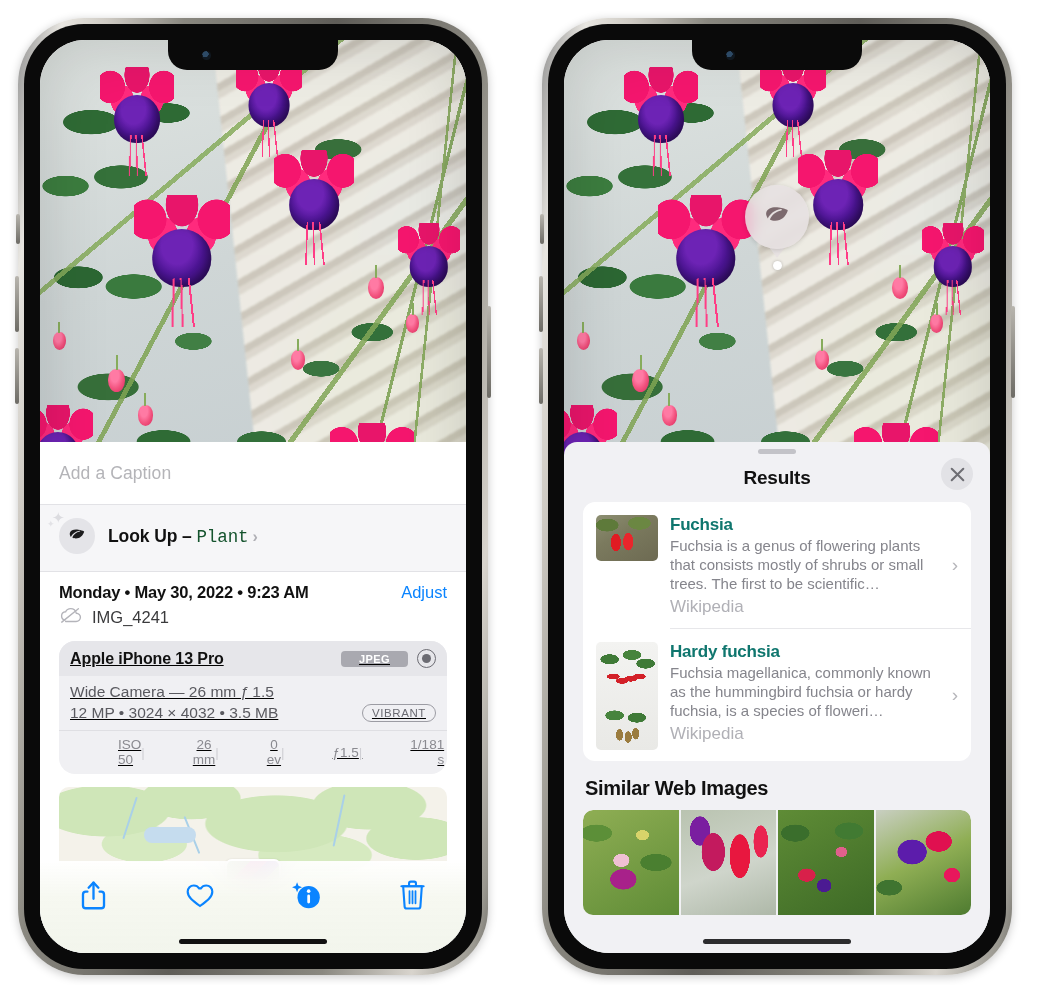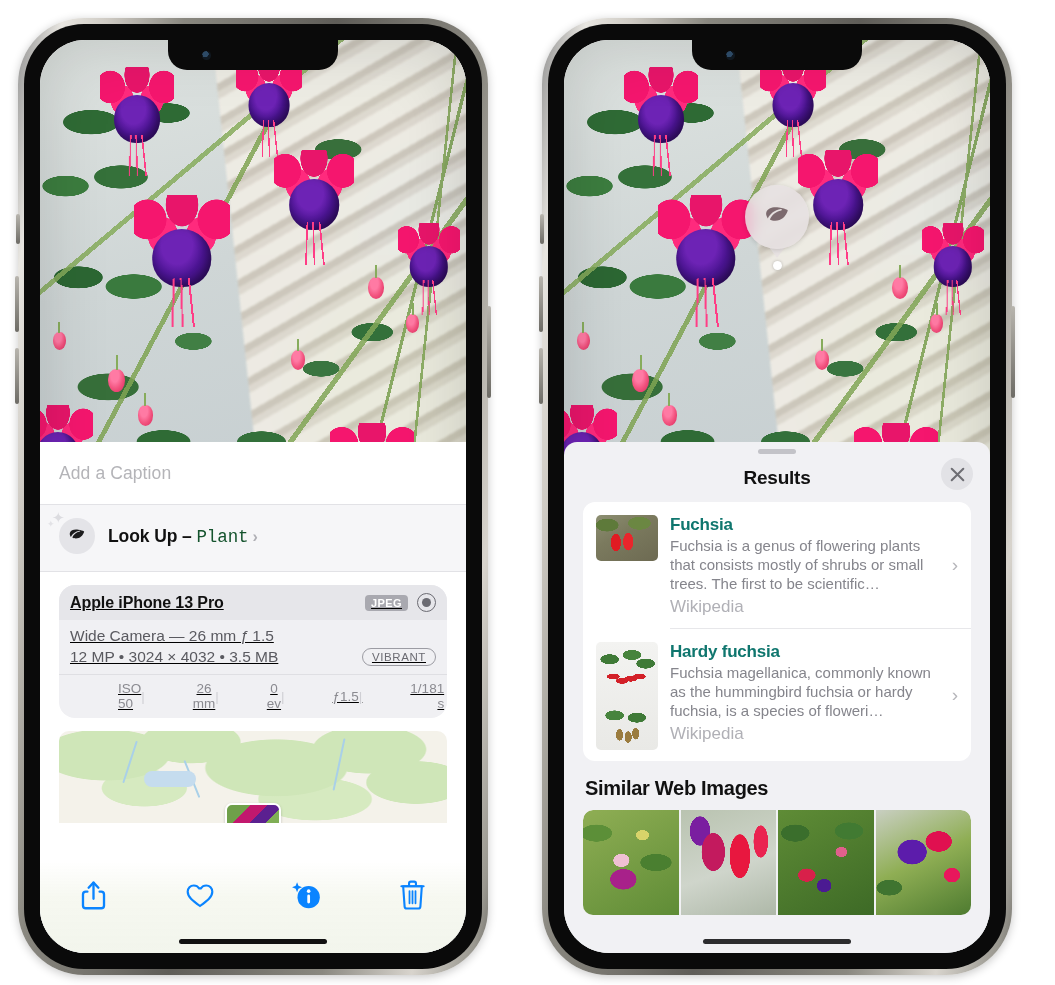--- a/index.html
+++ b/index.html
@@ -183,21 +183,21 @@
 
   .camcard { margin:13px 19px 0; border-radius:16px; overflow:hidden; background:#f0f0f3;text-decoration:underline; }
   .camcard-head {
     display:flex; align-items:center; justify-content:space-between;
     padding:8px 11px; background:#e6e6ea;
   }
   .cam-title { font-size:16px; font-weight:700; color:#111; letter-spacing:-.1px; }
   .cam-head-right { display:flex; align-items:center; gap:9px; }
   .tag-jpeg {
     background:#a9a9b0; color:#fff; font-size:11px; font-weight:700;
-    padding:2px 6px; border-radius:4px; letter-spacing:.4px;
+    padding:2px 18px; border-radius:4px; letter-spacing:.4px;
   }
   .raw-ic { width:19px; height:19px; border-radius:50%; border:1.6px solid #6b6b72; position:relative; }
   .raw-ic::after { content:""; position:absolute; inset:4px; border-radius:50%; background:#6b6b72; }
   .camcard-body { padding:7px 11px 8px; }
   .cam-l1 { font-size:15.5px; color:#5a5a60; }
   .cam-l2row { display:flex; align-items:center; justify-content:space-between; margin-top:3px; }
   .cam-l2 { font-size:15.5px; color:#5a5a60; }
   .vibrant {
     border:1px solid #9c9ca3; color:#6b6b72; font-size:11.5px; letter-spacing:.6px;
     padding:2px 9px; border-radius:10px;
@@ -440,20 +440,35 @@
             <span class="lookup-badge">
               <svg width="20" height="20" viewBox="0 0 24 24" aria-hidden="true">
                 <path d="M20.5 7.2C19 11.6 15.6 15 10.6 15c-1.9 0-3.3-.5-4.3-1.1 1.4-3.4 4.6-6.3 9.1-7.2.4-.1.5-.5.4-.7-.1-.3-.4-.4-.7-.4-5 .8-8.7 3.8-10.5 7.6C3.4 11.1 3 9.4 3.5 8 4.6 4.9 8.6 3.6 13.6 4.4c3 .5 5.3 1.2 6.5 1.8.4.2.6.6.4 1z" fill="#1c1c1e"></path>
               </svg>
             </span>
             <span class="lookup-text"><span>Look Up – </span><span class="dim">Plant</span><span class="chev-sm">›</span></span>
           </div>
         </div>
         <div class="hr"></div>
 
+        <div class="meta-block">
+          <div class="meta-line1">
+            <span class="meta-date">Monday • May 30, 2022 • 9:23 AM</span>
+            <span class="adjust">Adjust</span>
+          </div>
+          <div class="meta-line2">
+            <span>
+              <svg width="24" height="17" viewBox="0 0 26 18" aria-hidden="true">
+                <path d="M7.2 15.5h11.3c2.6 0 4.7-2 4.7-4.5s-2-4.4-4.5-4.5C18.1 3.6 15.6 1.5 12.6 1.5 10.2 1.5 8.1 2.9 7.2 5 4.7 5.2 2.8 7.2 2.8 9.6c0 2.2 1.6 4 3.7 4.3" fill="none" stroke="#b4b4ba" stroke-width="1.5" stroke-linecap="round"></path>
+                <line x1="3" y1="16.2" x2="21" y2="1.6" stroke="#b4b4ba" stroke-width="1.5" stroke-linecap="round"></line>
+              </svg>
+            </span>
+            <span class="meta-file">IMG_4241</span>
+          </div>
+        </div>
 
         <div class="camcard">
           <div class="camcard-head">
             <span class="cam-title">Apple iPhone 13 Pro</span>
             <span class="cam-head-right">
               <span class="tag-jpeg">JPEG</span>
               <span class="raw-ic"></span>
             </span>
           </div>
           <div class="camcard-body">

